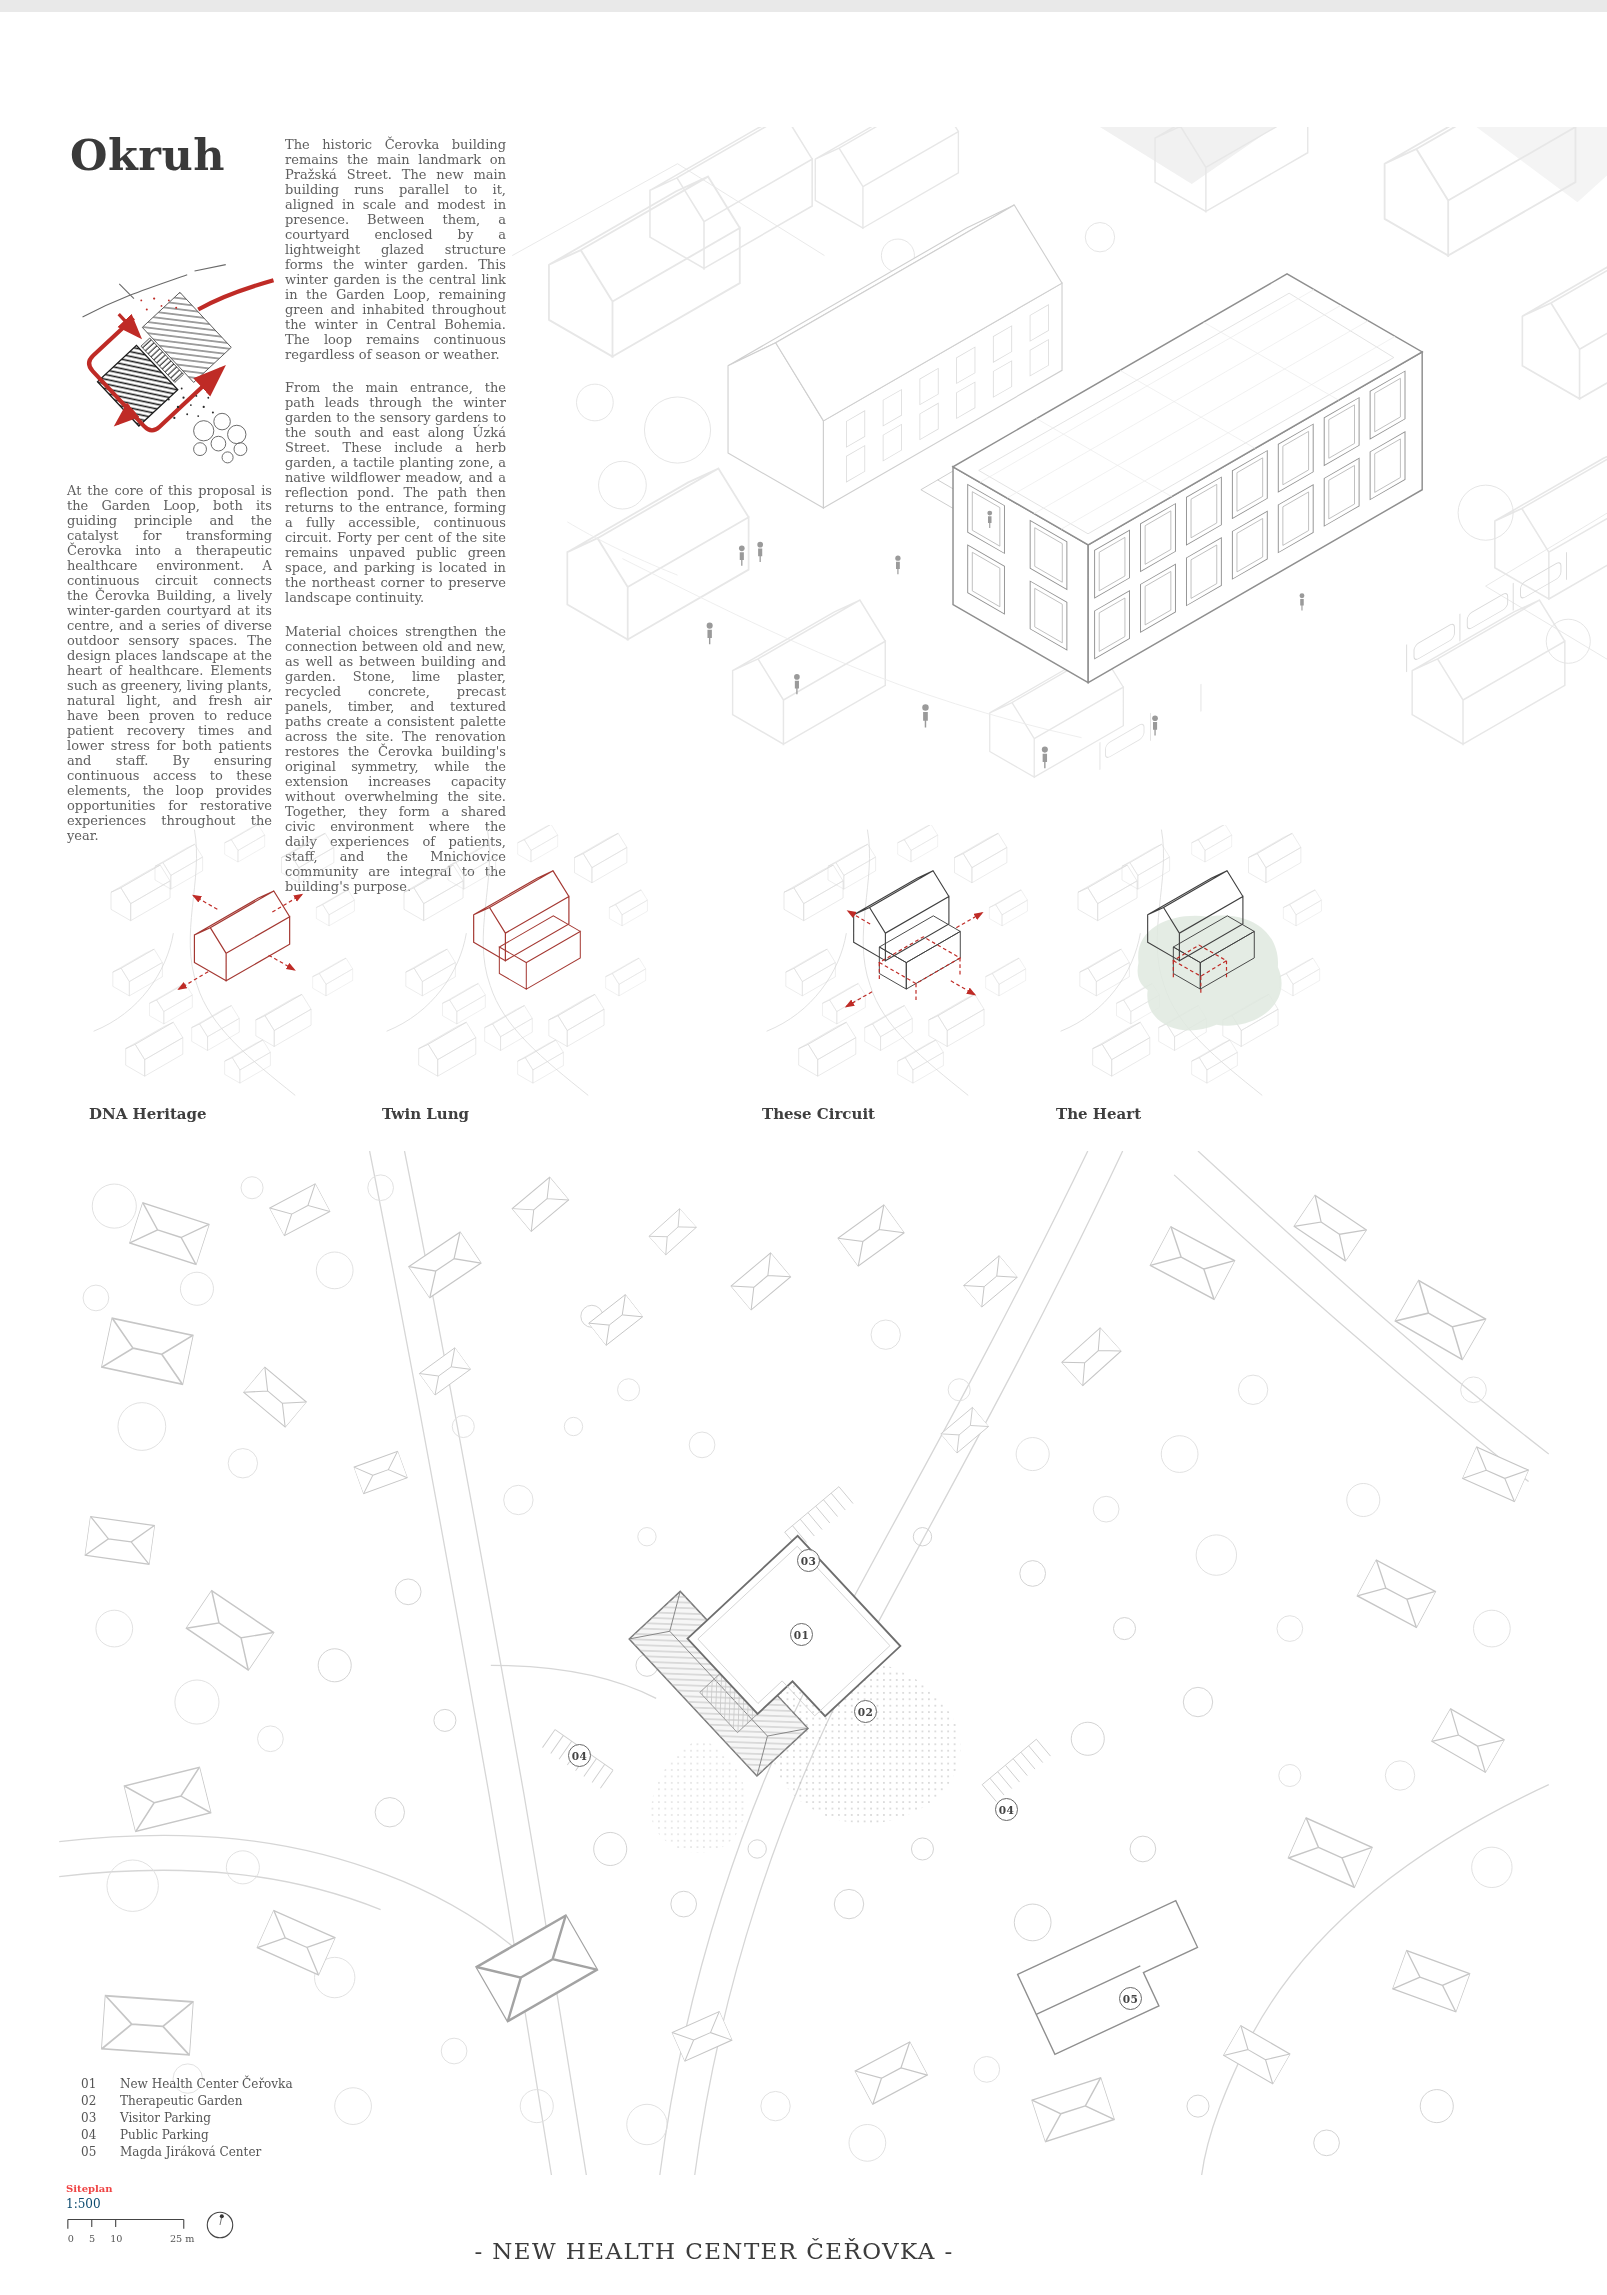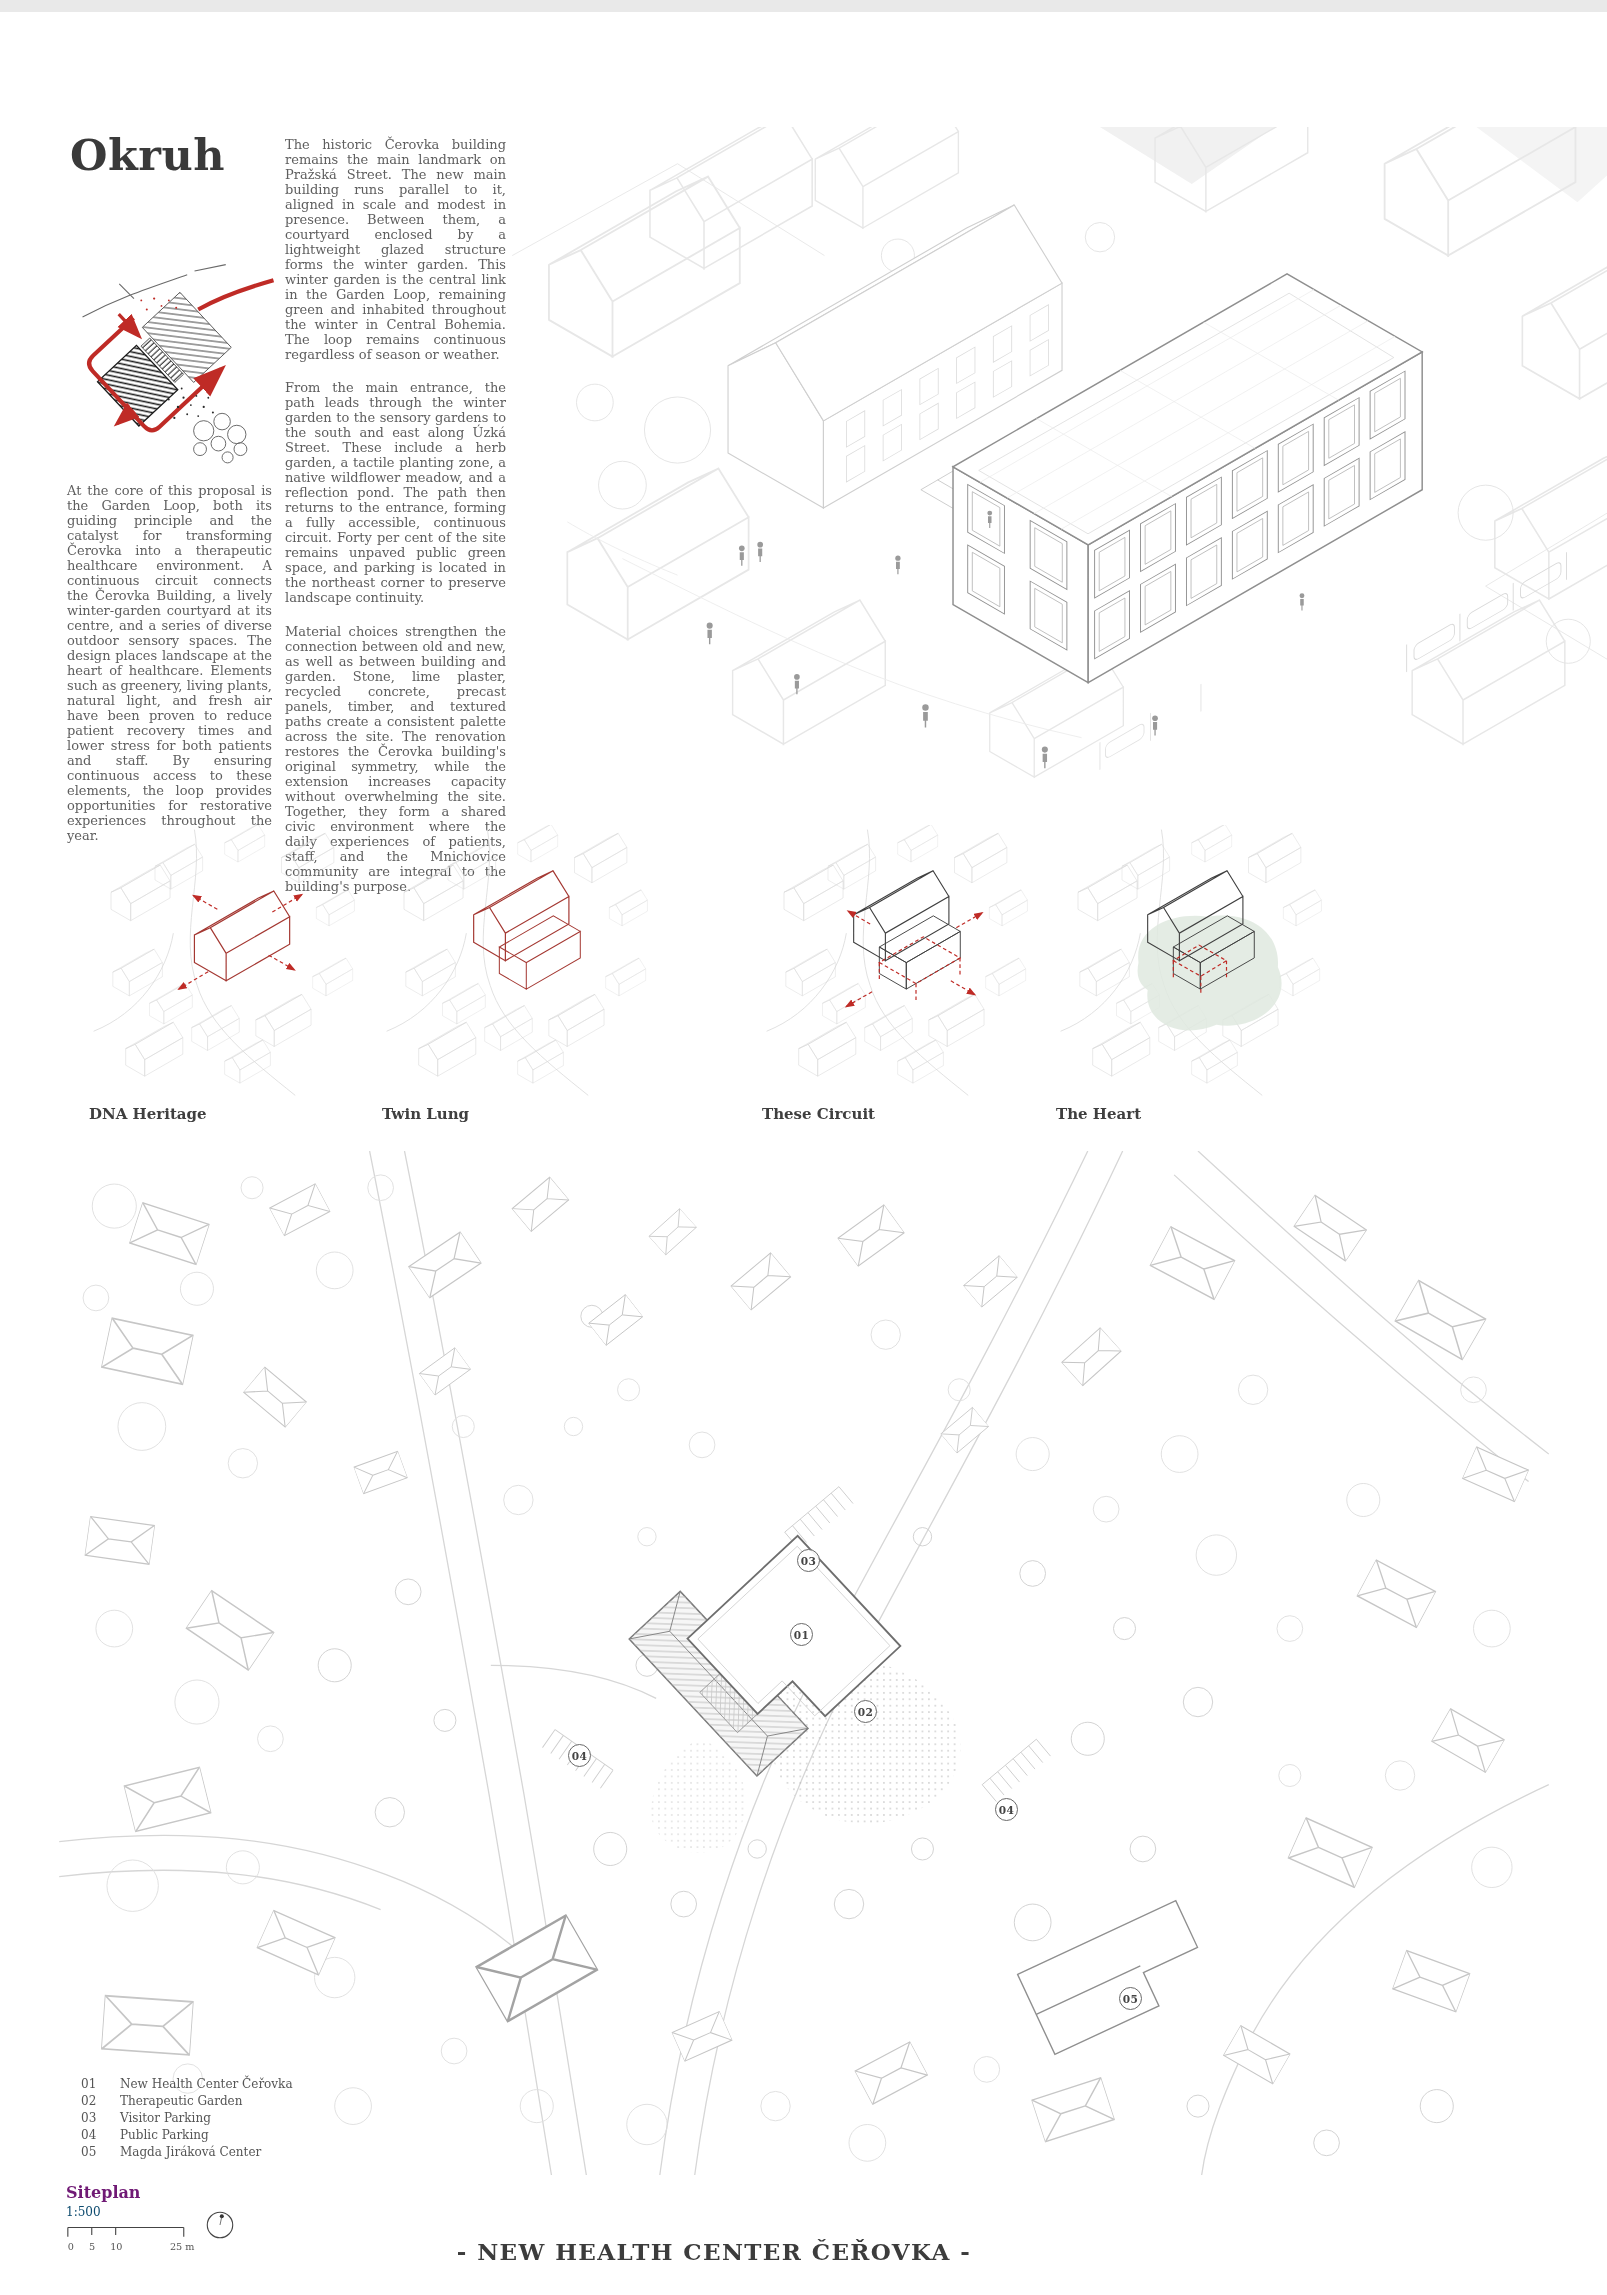--- a/index.html
+++ b/index.html
@@ -12,23 +12,23 @@
   #intro-col{left:67px;top:471px;width:205px;}
   #desc-col{left:285px;top:125px;width:221px;}
   .diag-label{font-size:15px;font-weight:bold;color:#3f3f3f;text-align:left;width:275px;}
   .marker{position:absolute;width:21px;height:21px;border:0.9px solid #6a6a6a;border-radius:50%;
           background:rgba(255,255,255,.92);display:flex;align-items:center;justify-content:center;
           font-size:10.6px;font-weight:bold;color:#444;letter-spacing:0.5px;}
   #legend{left:81px;top:2064px;font-size:12px;color:#555;}
   #legend .row{display:flex;line-height:17px;}
   #legend .num{width:39px;}
   #siteplan-block{left:66px;top:2171px;}
-  #siteplan-title{font-size:16px;font-weight:bold;color:#701a75;}
+  #siteplan-title{font-size:10px;font-weight:bold;color:#ef4444;}
   #siteplan-scale{font-size:12px;color:#0c4a6e;margin-top:2.8px;}
-  #footer-title{left:0;top:2226px;width:1428px;text-align:center;font-size:23px;font-weight:bold;
+  #footer-title{left:0;top:2226px;width:1428px;text-align:center;font-size:23px;font-weight:normal;
                 color:#3c3c3c;letter-spacing:1.4px;}
   svg{display:block;}
   .ctx{stroke:#e7e7e7;fill:none;stroke-width:1;}
   .dctx{stroke:#d9d9d9;fill:none;stroke-width:1;}
   .redwire{stroke:#a43832;fill:none;stroke-width:1.3;}
   .darkwire{stroke:#3f3f3f;fill:none;stroke-width:1.2;}
   .reddash{stroke:#bf2b26;fill:none;stroke-width:1.3;stroke-dasharray:4 3;}
   .pb{stroke:#c6c6c6;fill:#ffffff;stroke-width:1.1;}
   .pbd{stroke:#a3a3a3;fill:#ffffff;stroke-width:1.3;}
   .tr{stroke:#dedede;fill:none;stroke-width:1;}

